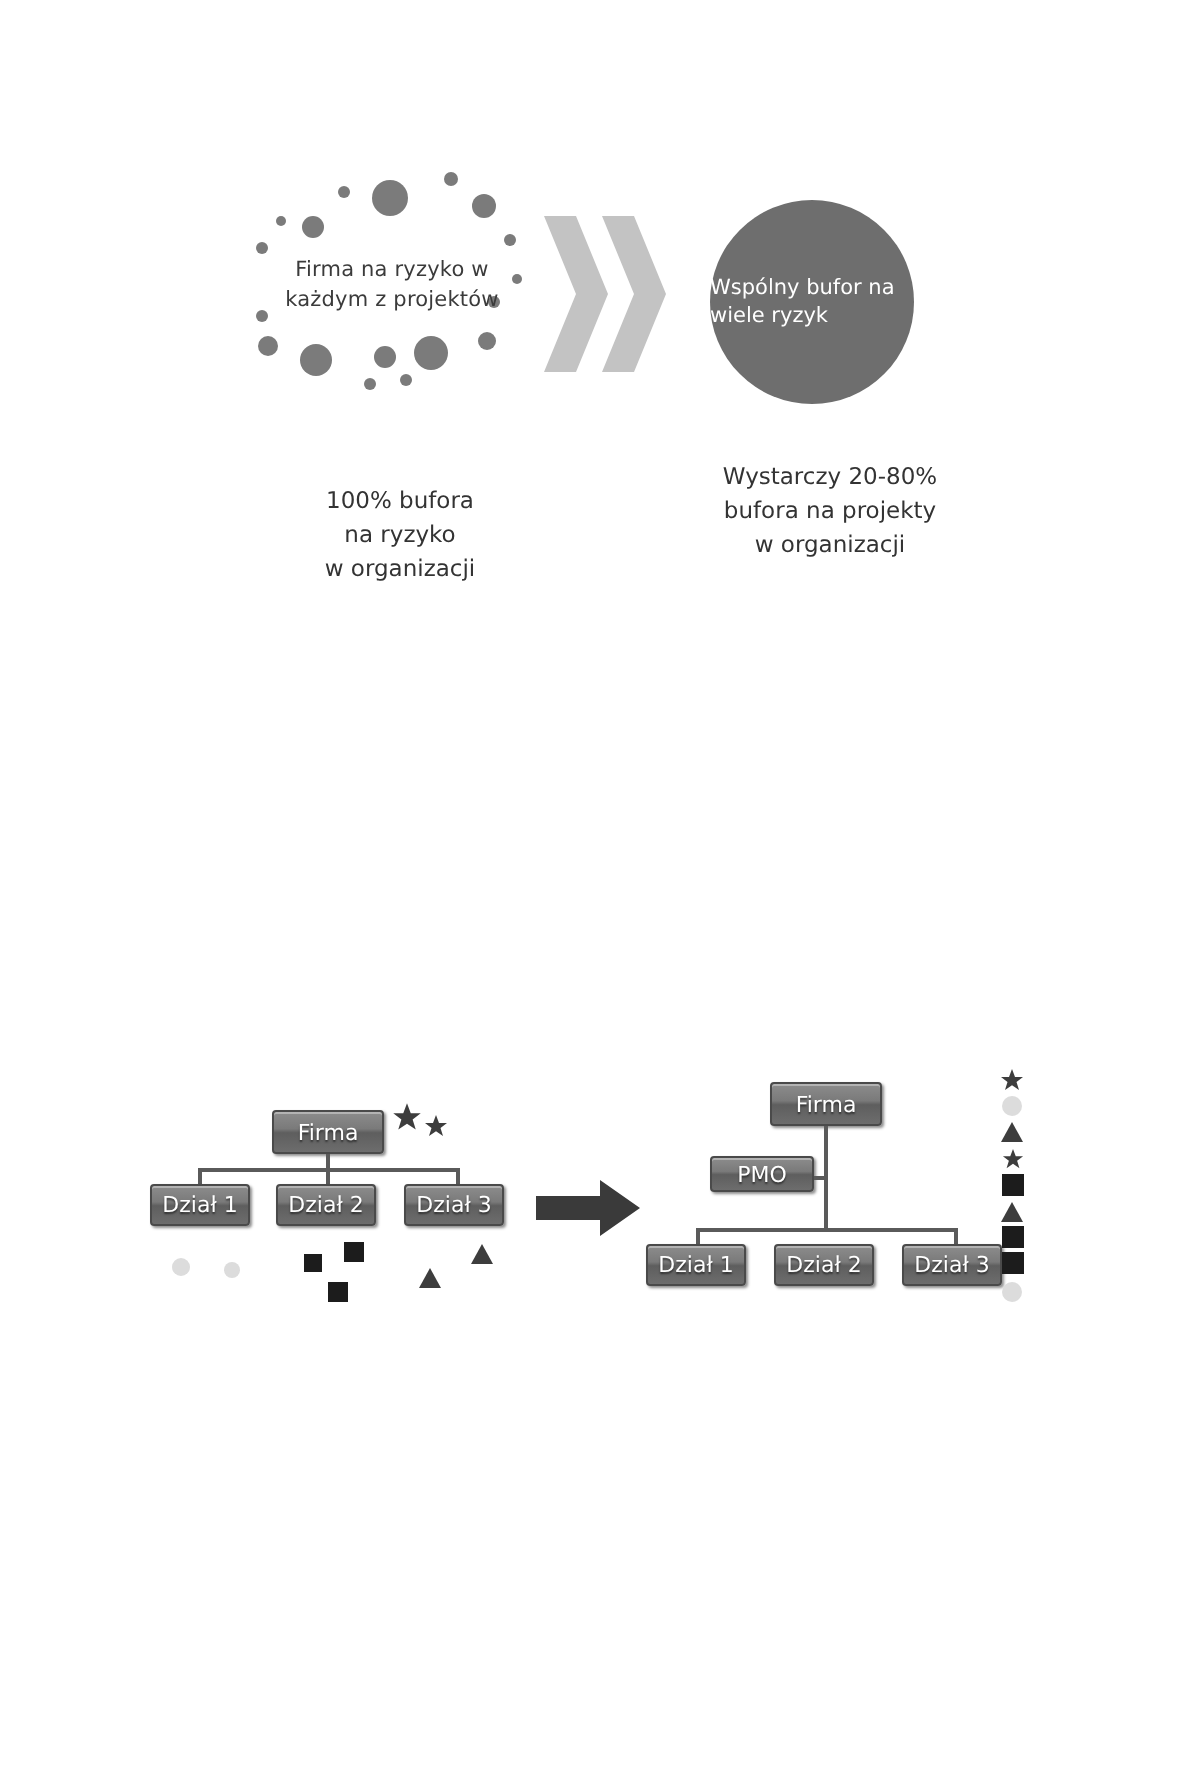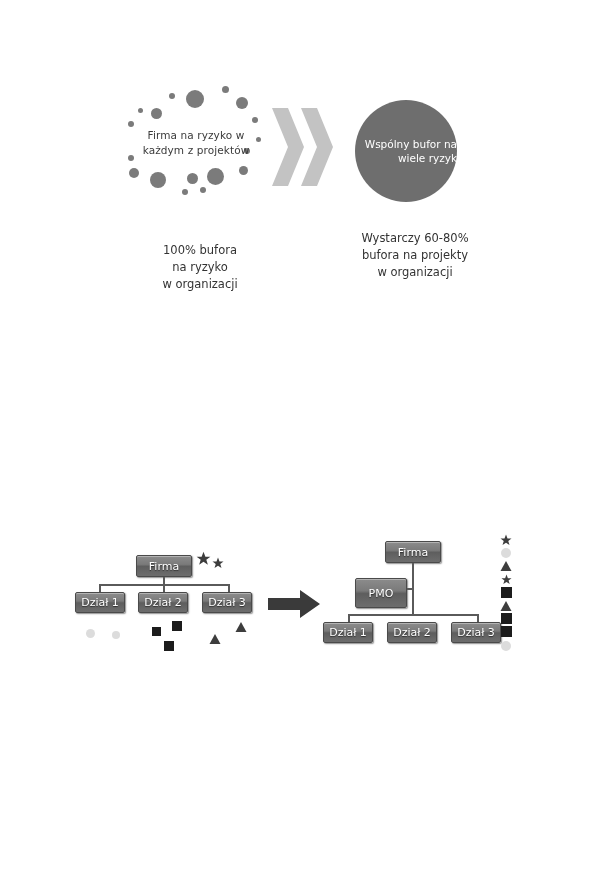--- a/index.html
+++ b/index.html
@@ -63,21 +63,21 @@
     border-radius: 50%;
     background: #6e6e6e;
     display: flex;
     align-items: center;
     justify-content: center;
   }
   #shared-buffer-label {
     color: #ffffff;
     font-size: 10.5px;
     line-height: 14.5px;
-    text-align: right;
+    text-align: left;
   }
 
   .caption {
     position: absolute;
     font-size: 11.5px;
     line-height: 17px;
     text-align: center;
     color: #333333;
     white-space: pre-line;
   }
@@ -168,21 +168,21 @@
       <div id="shared-buffer-label">Wspólny
 bufor
 na wiele
 ryzyk</div>
     </div>
 
     <div class="caption" id="caption-left">100% bufora
 na ryzyko
 w organizacji</div>
 
-    <div class="caption" id="caption-right">Wystarczy 60-80%
+    <div class="caption" id="caption-right">Wystarczy 20-80%
 bufora na projekty
 w organizacji</div>
   </div>
 
   <div>
 
     <div>
       <div class="org-box" style="left:136px; top:555px; width:56px; height:22px;">Firma</div>
 
       <div class="connector v" style="left:163px; top:577px; height:8px;"></div>
@@ -219,21 +219,21 @@
 
     <svg id="black-arrow" viewBox="0 0 52 32" xmlns="http://www.w3.org/2000/svg">
       <polygon points="0,10 32,10 32,2 52,16 32,30 32,22 0,22" fill="#3a3a3a"></polygon>
     </svg>
 
     <div>
       <div class="org-box" style="left:385px; top:541px; width:56px; height:22px;">Firma</div>
 
       <div class="connector v" style="left:412px; top:563px; height:52px;"></div>
 
-      <div class="org-box" style="left:355px; top:578px; width:52px; height:30px;text-align:center;">PMO</div>
+      <div class="org-box" style="left:355px; top:578px; width:52px; height:18px;text-align:center;">PMO</div>
       <div class="connector h" style="left:407px; top:588px; width:6px;"></div>
 
       <div class="connector h" style="left:348px; top:614px; width:130px;"></div>
       <div class="connector v" style="left:348px; top:614px; height:9px;"></div>
       <div class="connector v" style="left:477px; top:614px; height:9px;"></div>
 
       <div class="org-box" style="left:323px; top:622px; width:50px; height:21px;">Dział 1</div>
       <div class="org-box" style="left:387px; top:622px; width:50px; height:21px;">Dział 2</div>
       <div class="org-box" style="left:451px; top:622px; width:50px; height:21px;">Dział 3</div>
 

